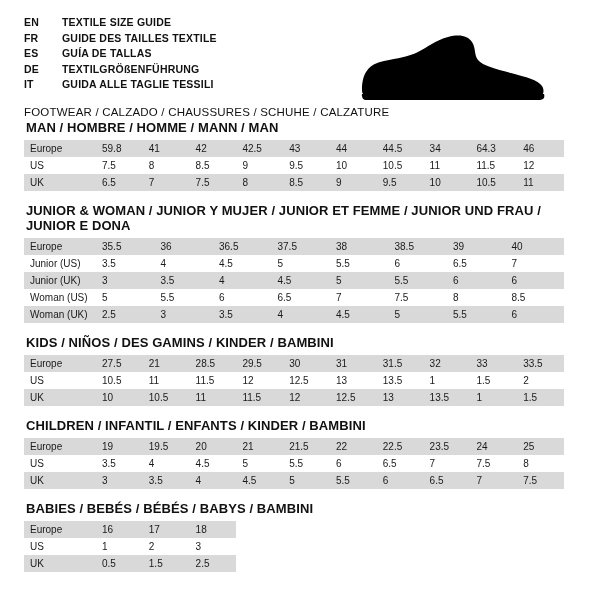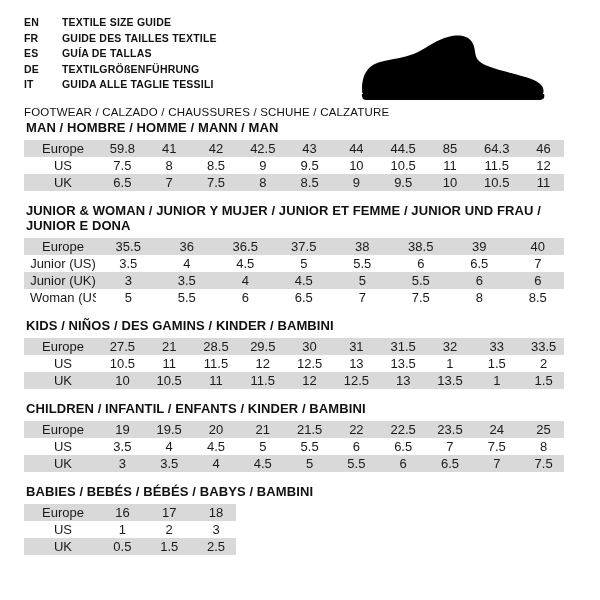--- a/index.html
+++ b/index.html
@@ -70,22 +70,21 @@
     font-size: 13px;
     font-weight: bold;
     letter-spacing: 0.1px;
     color: #111;
     padding: 12px 0 5px 2px;
   }
   table.sizes {
     border-collapse: collapse;
     width: 100%;
     table-layout: fixed;
-    font-size: 13px;
-    text-align: center;
+    font-size: 10px;
   }
   table.sizes td {
     height: 17px;
     padding: 0 0 0 6px;
     color: #1a1a1a;
     white-space: nowrap;
     overflow: hidden;
   }
   table.sizes tr.shaded td {
     background: #d9d9d9;
@@ -149,21 +148,21 @@
       <tbody>
         <tr class="shaded">
           <td class="label">Europe</td>
           <td>59.8</td>
           <td>41</td>
           <td>42</td>
           <td>42.5</td>
           <td>43</td>
           <td>44</td>
           <td>44.5</td>
-          <td>85</td>
+          <td>34</td>
           <td>64.3</td>
           <td>46</td>
         </tr>
         <tr class="plain">
           <td class="label">US</td>
           <td>7.5</td>
           <td>8</td>
           <td>8.5</td>
           <td>9</td>
           <td>9.5</td>
@@ -230,20 +229,31 @@
         <tr class="plain">
           <td class="label">Woman (US)</td>
           <td>5</td>
           <td>5.5</td>
           <td>6</td>
           <td>6.5</td>
           <td>7</td>
           <td>7.5</td>
           <td>8</td>
           <td>8.5</td>
+        </tr>
+        <tr class="shaded">
+          <td class="label">Woman (UK)</td>
+          <td>2.5</td>
+          <td>3</td>
+          <td>3.5</td>
+          <td>4</td>
+          <td>4.5</td>
+          <td>5</td>
+          <td>5.5</td>
+          <td>6</td>
         </tr>
       </tbody>
     </table>
   </div>
 
   <div class="section">
     <div class="section-title">KIDS / NIÑOS / DES GAMINS / KINDER / BAMBINI</div>
     <table class="sizes">
       <tbody>
         <tr class="shaded">

